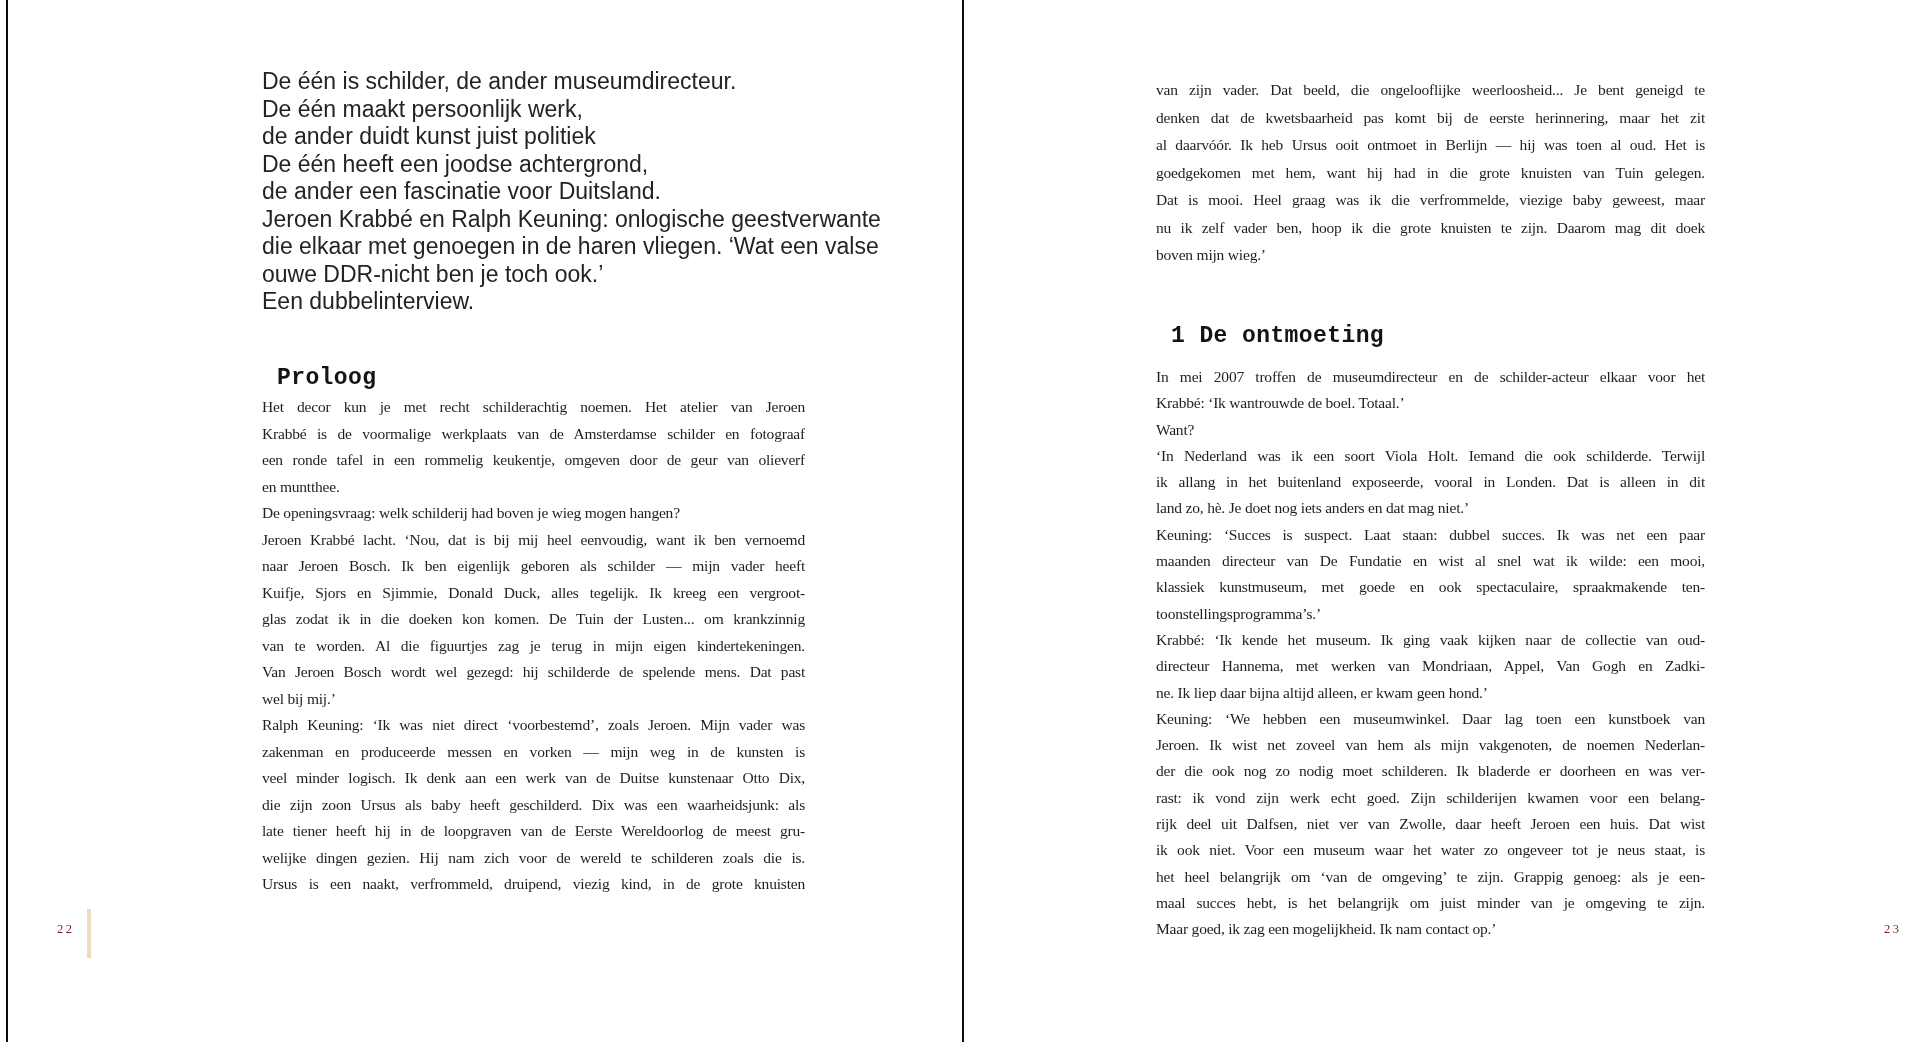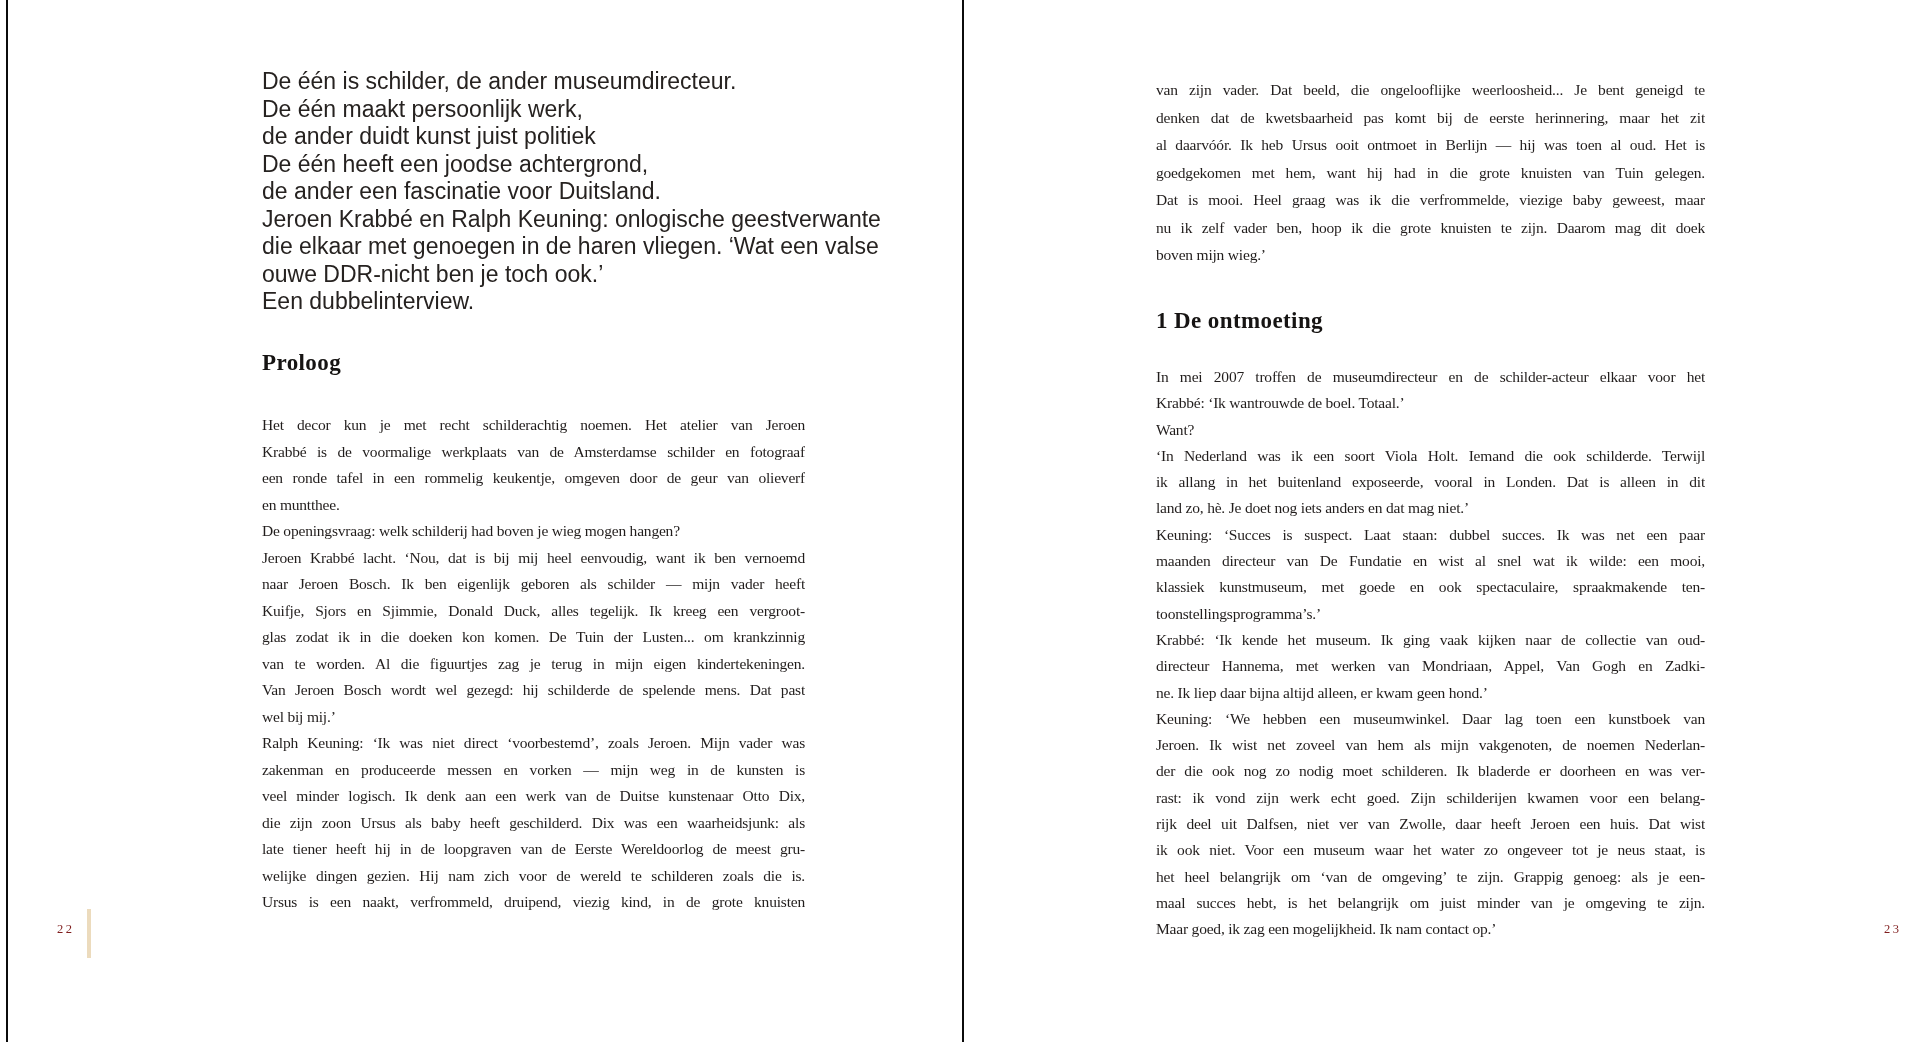--- a/index.html
+++ b/index.html
@@ -12,27 +12,27 @@
   .page.left{left:8px;width:954px;}
   .page.right{left:964px;width:961px;}
 
   .block{position:absolute;}
   .line{overflow:hidden;height:var(--lh);line-height:var(--lh);}
   .line.just{text-align:justify;text-align-last:justify;}
   .line.rag{white-space:nowrap;text-align:left;}
 
   .intro-block{left:254px;top:68px;width:620px;--lh:27.5px;
      font-family:"Liberation Sans", sans-serif;font-size:23px;color:#262220;}
-  .heading{position:absolute;font-family:Liberation Serif, serif;font-weight:bold;
-     font-size:23px;letter-spacing:0.4px;color:#161413;margin:0;}
+  .heading{position:absolute;font-family:Liberation Mono, monospace;font-weight:bold;
+     font-size:23px;letter-spacing:0.4px;color:#161413;margin:15px;}
   .heading.proloog{left:254px;top:350px;}
   .heading.ontmoeting{left:192px;top:308px;}
 
   .bodyblock{font-size:15.5px;letter-spacing:-0.2px;}
-  .left-body{left:254px;top:412px;width:543px;--lh:26.5px;}
+  .left-body{left:254px;top:394px;width:543px;--lh:26.5px;}
   .right-opening{left:192px;top:76px;width:549px;--lh:27.5px;}
   .right-body{left:192px;top:364px;width:549px;--lh:26.3px;}
 
   .pagenum{position:absolute;font-size:12.5px;letter-spacing:2.5px;color:#7f1d1d;}
   .pagenum.pl{left:49px;top:922px;}
   .pagenum.pr{left:920px;top:922px;}
   .ribbon-mark{position:absolute;left:79px;top:909px;width:4px;height:49px;background:#ecdbbd;}
 </style>
 </head>
 <body>

